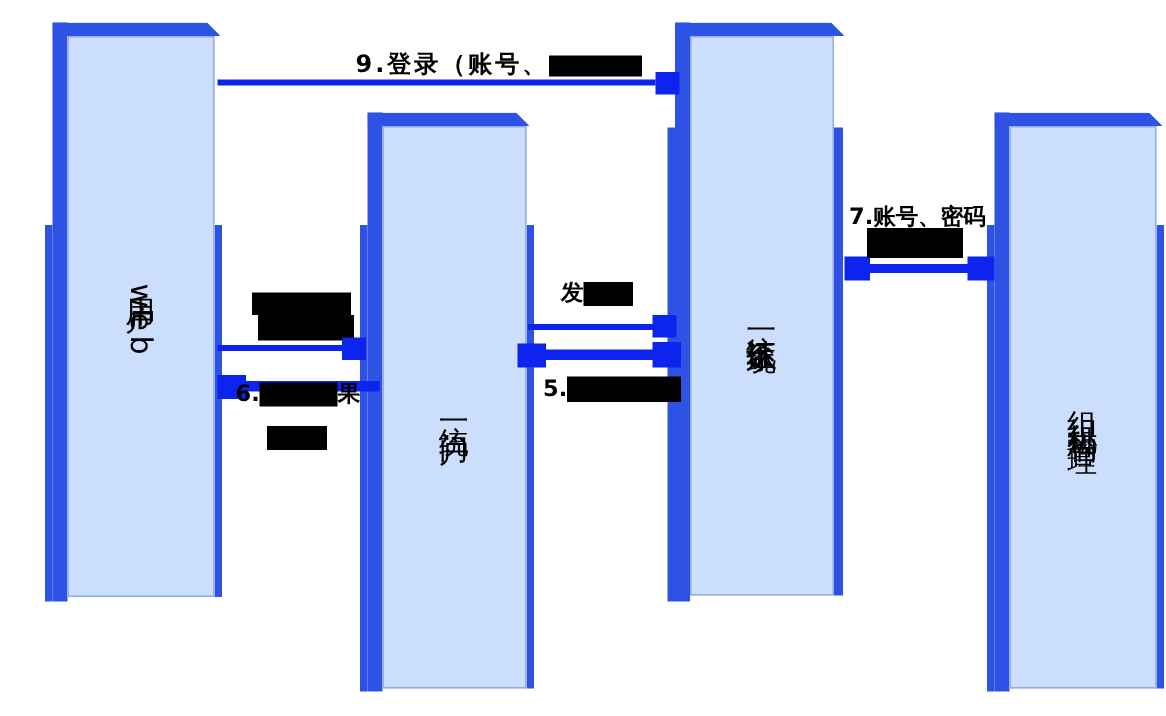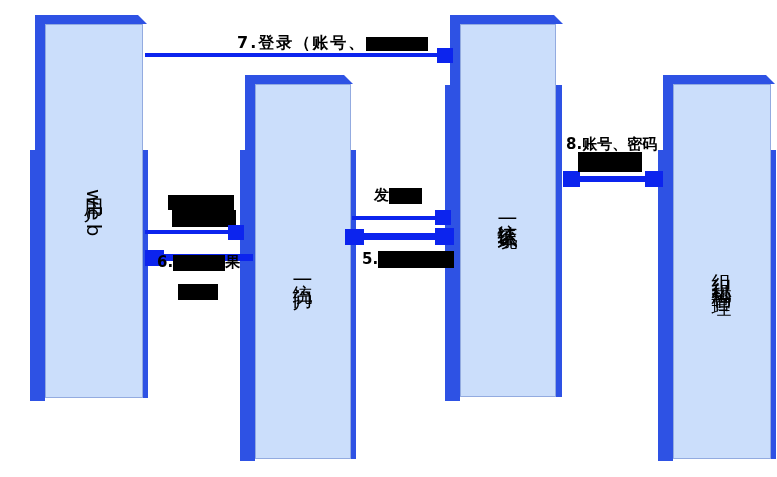--- a/index.html
+++ b/index.html
@@ -63,27 +63,27 @@
     <div class="bandstep" style="left:658px;top:150px;height:311px;"></div>
     <div class="sliver" style="left:771px;top:150px;height:309px;"></div>
     <div class="face" style="left:673px;top:84px;width:98px;height:375px;">
       <span class="vtext" style="letter-spacing:5px">组织机构管理</span>
     </div>
   </div>
 
   <div class="hline" style="left:145px;top:53px;width:292px;height:4px;"></div>
   <div class="ahead" style="left:437px;top:48px;width:16px;height:15px;"></div>
   <div class="lbl" style="left:237px;top:34px;font-size:16px;letter-spacing:2px;">
-    <span>7.登录（账号、</span><span class="blob" style="width:62px;height:14px;"></span>
+    <span>9.登录（账号、</span><span class="blob" style="width:62px;height:14px;"></span>
   </div>
 
   <div class="ahead" style="left:563px;top:171px;width:17px;height:16px;"></div>
   <div class="hline" style="left:579px;top:176px;width:67px;height:6px;"></div>
   <div class="ahead" style="left:645px;top:171px;width:18px;height:16px;"></div>
-  <div class="lbl" style="left:566px;top:136px;">8.账号、密码</div>
+  <div class="lbl" style="left:566px;top:136px;">7.账号、密码</div>
   <div class="blobabs" style="left:578px;top:152px;width:64px;height:20px;"></div>
 
   <div class="hline" style="left:352px;top:216px;width:84px;height:4px;"></div>
   <div class="ahead" style="left:435px;top:210px;width:16px;height:15px;"></div>
   <div class="lbl" style="left:374px;top:187px;">
     <span>发</span><span class="blob" style="width:33px;height:16px;"></span>
   </div>
 
   <div class="ahead" style="left:345px;top:229px;width:19px;height:16px;"></div>
   <div class="hline" style="left:363px;top:233px;width:73px;height:7px;"></div>

